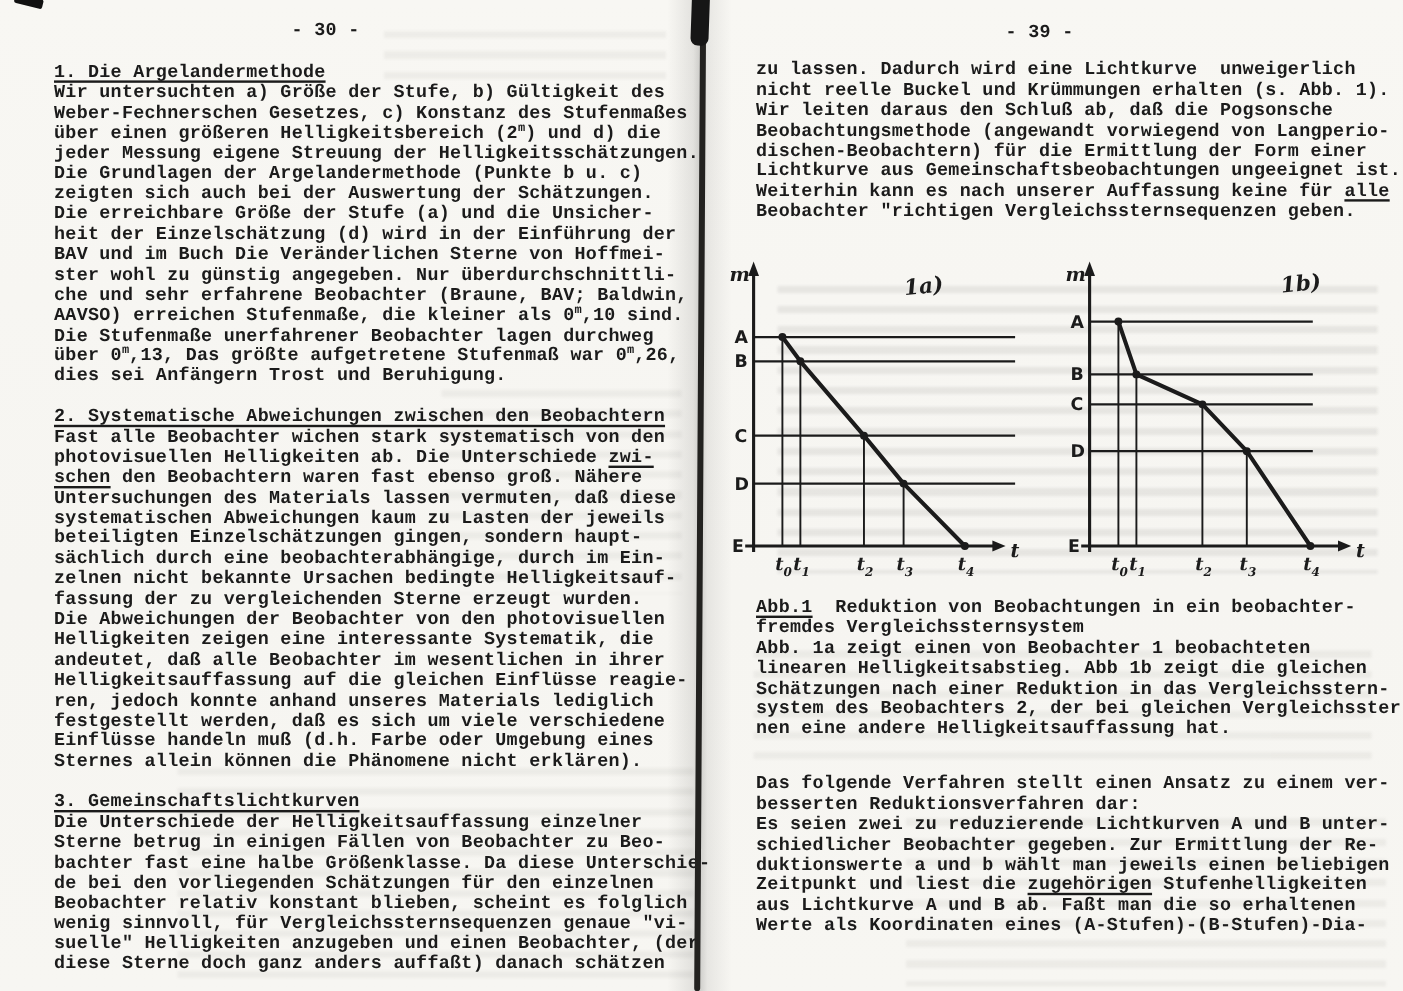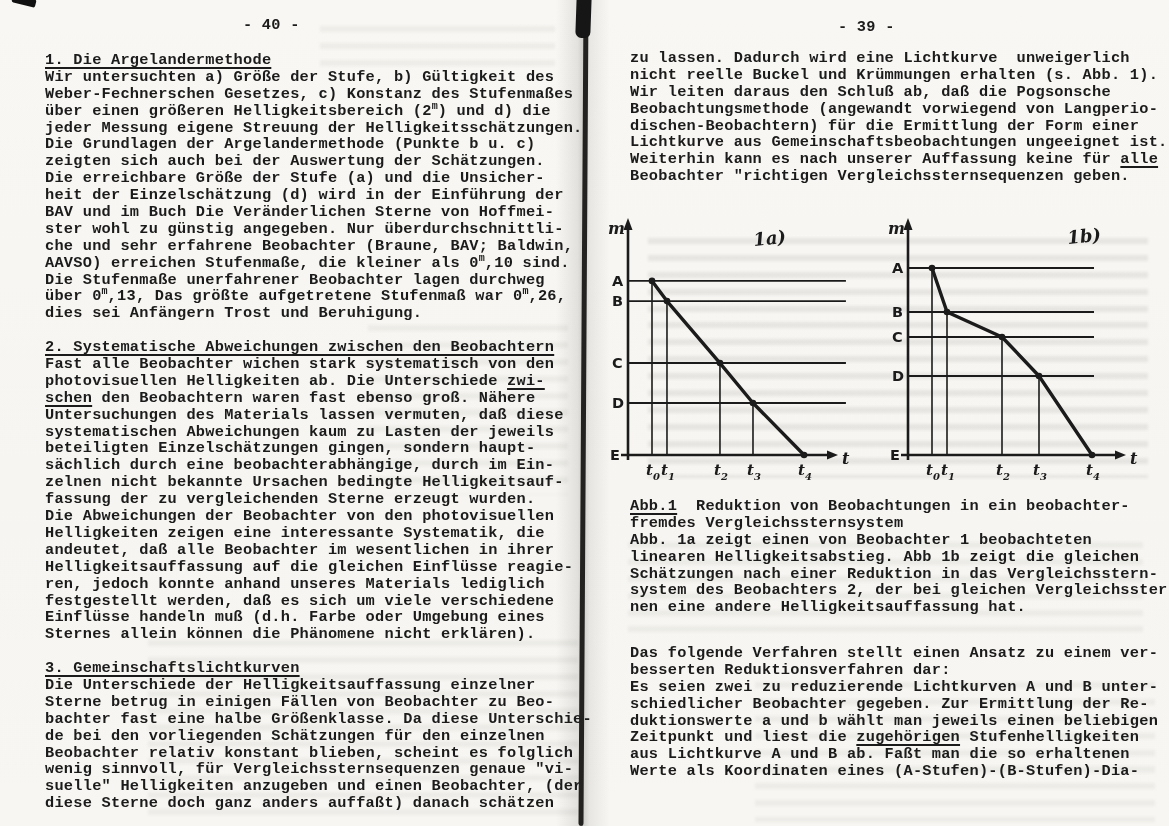--- a/index.html
+++ b/index.html
@@ -56,21 +56,21 @@
 
 <div class="scan"></div>
 
 <div class="ghost soft" style="left:320px;top:26px;width:235px;height:48px;"></div>
 <div class="ghost soft" style="left:368px;top:325px;width:200px;height:170px;"></div>
 <div class="ghost soft" style="left:148px;top:640px;width:430px;height:180px;"></div>
 <div class="ghost" style="left:648px;top:238px;width:500px;height:240px;"></div>
 <div class="ghost soft" style="left:628px;top:542px;width:515px;height:100px;"></div>
 <div class="ghost soft" style="left:755px;top:682px;width:400px;height:140px;"></div>
 
-<div class="page-num" style="left:243px;top:16px;">- 40 -</div>
+<div class="page-num" style="left:243px;top:16px;">- 30 -</div>
 <div class="tcol" style="left:45px;top:52px;width:545px;"><div class="tline"><span class="u">1. Die Argelandermethode</span></div><div class="tline">Wir untersuchten a) Größe der Stufe, b) Gültigkeit des</div><div class="tline">Weber-Fechnerschen Gesetzes, c) Konstanz des Stufenmaßes</div><div class="tline"><span>über einen größeren Helligkeitsbereich (2</span><span class="sup">m</span><span>) und d) die</span></div><div class="tline">jeder Messung eigene Streuung der Helligkeitsschätzungen.</div><div class="tline">Die Grundlagen der Argelandermethode (Punkte b u. c)</div><div class="tline">zeigten sich auch bei der Auswertung der Schätzungen.</div><div class="tline">Die erreichbare Größe der Stufe (a) und die Unsicher-</div><div class="tline">heit der Einzelschätzung (d) wird in der Einführung der</div><div class="tline">BAV und im Buch Die Veränderlichen Sterne von Hoffmei-</div><div class="tline">ster wohl zu günstig angegeben. Nur überdurchschnittli-</div><div class="tline">che und sehr erfahrene Beobachter (Braune, BAV; Baldwin,</div><div class="tline"><span>AAVSO) erreichen Stufenmaße, die kleiner als 0</span><span class="sup">m</span><span>,10 sind.</span></div><div class="tline">Die Stufenmaße unerfahrener Beobachter lagen durchweg</div><div class="tline"><span>über 0</span><span class="sup">m</span><span>,13, Das größte aufgetretene Stufenmaß war 0</span><span class="sup">m</span><span>,26,</span></div><div class="tline">dies sei Anfängern Trost und Beruhigung.</div><div class="tline"></div><div class="tline"><span class="u">2. Systematische Abweichungen zwischen den Beobachtern</span></div><div class="tline">Fast alle Beobachter wichen stark systematisch von den</div><div class="tline"><span>photovisuellen Helligkeiten ab. Die Unterschiede </span><span class="u">zwi-</span></div><div class="tline"><span class="u">schen</span><span> den Beobachtern waren fast ebenso groß. Nähere</span></div><div class="tline">Untersuchungen des Materials lassen vermuten, daß diese</div><div class="tline">systematischen Abweichungen kaum zu Lasten der jeweils</div><div class="tline">beteiligten Einzelschätzungen gingen, sondern haupt-</div><div class="tline">sächlich durch eine beobachterabhängige, durch im Ein-</div><div class="tline">zelnen nicht bekannte Ursachen bedingte Helligkeitsauf-</div><div class="tline">fassung der zu vergleichenden Sterne erzeugt wurden.</div><div class="tline">Die Abweichungen der Beobachter von den photovisuellen</div><div class="tline">Helligkeiten zeigen eine interessante Systematik, die</div><div class="tline">andeutet, daß alle Beobachter im wesentlichen in ihrer</div><div class="tline">Helligkeitsauffassung auf die gleichen Einflüsse reagie-</div><div class="tline">ren, jedoch konnte anhand unseres Materials lediglich</div><div class="tline">festgestellt werden, daß es sich um viele verschiedene</div><div class="tline">Einflüsse handeln muß (d.h. Farbe oder Umgebung eines</div><div class="tline">Sternes allein können die Phänomene nicht erklären).</div><div class="tline"></div><div class="tline"><span class="u">3. Gemeinschaftslichtkurven</span></div><div class="tline">Die Unterschiede der Helligkeitsauffassung einzelner</div><div class="tline">Sterne betrug in einigen Fällen von Beobachter zu Beo-</div><div class="tline">bachter fast eine halbe Größenklasse. Da diese Unterschie-</div><div class="tline">de bei den vorliegenden Schätzungen für den einzelnen</div><div class="tline">Beobachter relativ konstant blieben, scheint es folglich</div><div class="tline">wenig sinnvoll, für Vergleichssternsequenzen genaue "vi-</div><div class="tline">suelle" Helligkeiten anzugeben und einen Beobachter, (der</div><div class="tline">diese Sterne doch ganz anders auffaßt) danach schätzen</div></div>
 
 <div class="page-num" style="left:838px;top:18px;">- 39 -</div>
 <div class="tcol" style="left:630px;top:50px;width:540px;"><div class="tline">zu lassen. Dadurch wird eine Lichtkurve  unweigerlich</div><div class="tline">nicht reelle Buckel und Krümmungen erhalten (s. Abb. 1).</div><div class="tline">Wir leiten daraus den Schluß ab, daß die Pogsonsche</div><div class="tline">Beobachtungsmethode (angewandt vorwiegend von Langperio-</div><div class="tline">dischen-Beobachtern) für die Ermittlung der Form einer</div><div class="tline">Lichtkurve aus Gemeinschaftsbeobachtungen ungeeignet ist.</div><div class="tline"><span>Weiterhin kann es nach unserer Auffassung keine für </span><span class="u">alle</span></div><div class="tline">Beobachter "richtigen Vergleichssternsequenzen geben.</div></div>
 
 <div class="fig" style="left:606px;top:220px;">
   <svg width="252" height="275">
       <line x1="22" y1="4" x2="22" y2="240" stroke="#1b1b1b" stroke-width="2.6"></line>
       <polygon points="22,-2 17.5,10 26.5,10" fill="#1b1b1b"></polygon>
       <line x1="15" y1="235" x2="226" y2="235" stroke="#1b1b1b" stroke-width="2.6"></line>

